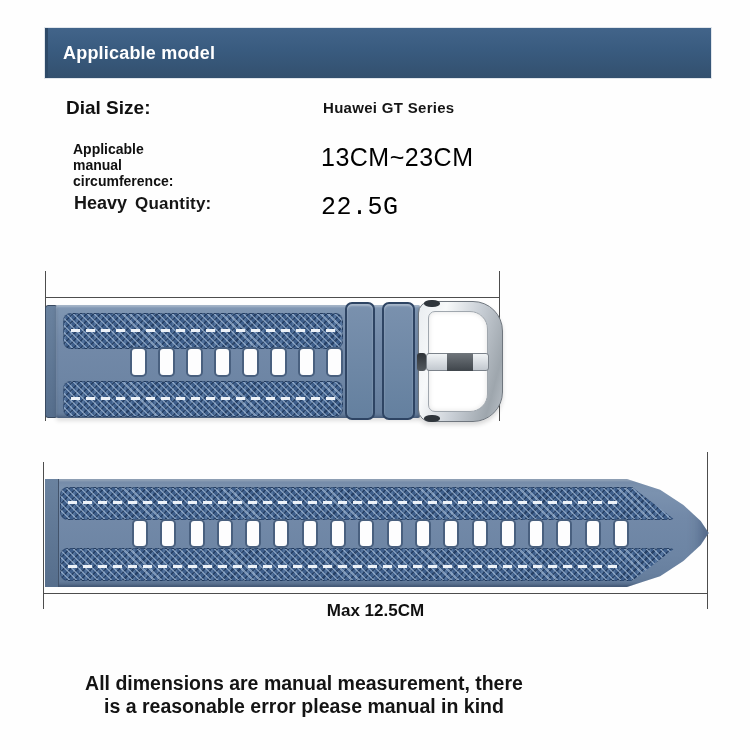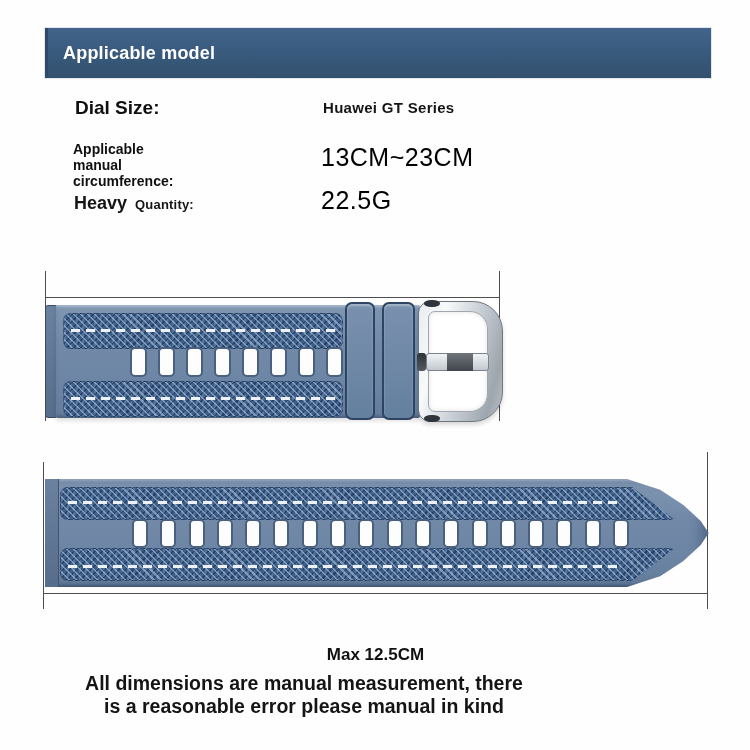--- a/index.html
+++ b/index.html
@@ -14,29 +14,29 @@
 
   
   .header-bar{left:45px;top:28px;width:663px;height:50px;
     background:linear-gradient(180deg,#42648a 0%,var(--header-bg) 45%,var(--header-bg2) 100%);
     border-left:3px solid #2e4a68;box-shadow:0 0 0 1px rgba(200,210,220,.55);}
   .header-title{position:absolute;left:15px;top:50%;transform:translateY(-50%);
     color:var(--header-text);font-size:18px;font-weight:bold;letter-spacing:.2px;}
 
   
   .spec-label{font-weight:bold;color:#101010;}
-  .lbl-dial{left:75px;top:97px;font-size:19px;text-align:right;}
+  .lbl-dial{left:66px;top:97px;font-size:19px;text-align:right;}
   .lbl-wrist{left:73px;top:141px;font-size:14px;line-height:16px;width:120px;}
   .lbl-heavy{left:74px;top:193px;display:inline-flex;align-items:baseline;gap:8px;}
   .lbl-heavy .big{font-size:18px;font-weight:bold;}
-  .lbl-heavy .small{font-size:13px;font-weight:bold;letter-spacing:.2px;}
+  .lbl-heavy .small{font-size:17px;font-weight:bold;letter-spacing:.2px;}
   .spec-value-bold{left:323px;top:99px;font-size:15px;font-weight:bold;letter-spacing:.3px;}
   .spec-value{font-size:25px;font-weight:400;color:#000000;letter-spacing:.5px;}
   .val-wrist{left:321px;top:143px;}
-  .val-weight{left:321px;top:186px;}
+  .val-weight{left:321px;top:193px;font-family:Liberation Mono, monospace;}
 
   
   .dim-line{background:var(--dimension-line);z-index:0;}
   .dim-label{font-size:17px;font-weight:bold;text-align:center;color:#111;z-index:2;}
 
   
   .weave{background-color:var(--strap-fabric);
     background-image:
       repeating-linear-gradient(45deg,rgba(190,210,232,.50) 0 1.5px,rgba(0,0,0,0) 1.5px 5px),
       repeating-linear-gradient(135deg,rgba(15,35,65,.50) 0 1.5px,rgba(0,0,0,0) 1.5px 5px),
@@ -139,21 +139,21 @@
   <div class="abs hinge" style="top:415px;"></div>
   <div class="abs prong">
     <div class="bar"></div>
     <div class="gray"></div>
     <div class="nub"></div>
   </div>
 
   <div class="abs dim-line" style="left:43px;top:462px;width:1px;height:147px;"></div>
   <div class="abs dim-line" style="left:707px;top:452px;width:1px;height:157px;"></div>
   <div class="abs dim-line" style="left:43px;top:593px;width:665px;height:1px;"></div>
-  <div class="abs dim-label" style="left:43px;top:601px;width:665px;margin-top:44px;">Max 12.5CM</div>
+  <div class="abs dim-label" style="left:43px;top:601px;width:665px;">Max 12.5CM</div>
 
   <div class="abs bottom-strap band-grad">
     <div class="bottom-lug"></div>
     <div class="panel panel-t weave">
       <div class="stitch" style="top:13px;right:55px;"></div>
     </div>
     <div class="panel panel-b weave">
       <div class="stitch" style="top:16px;right:55px;"></div>
     </div>
   </div>

